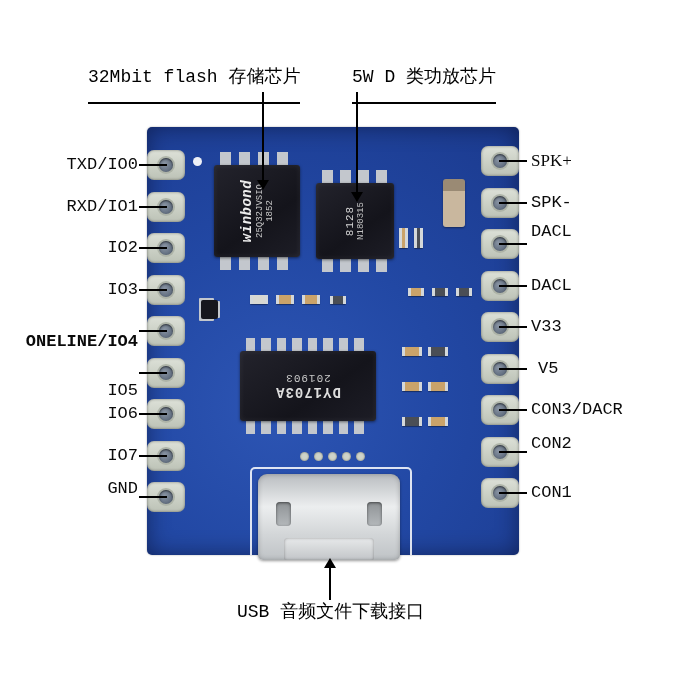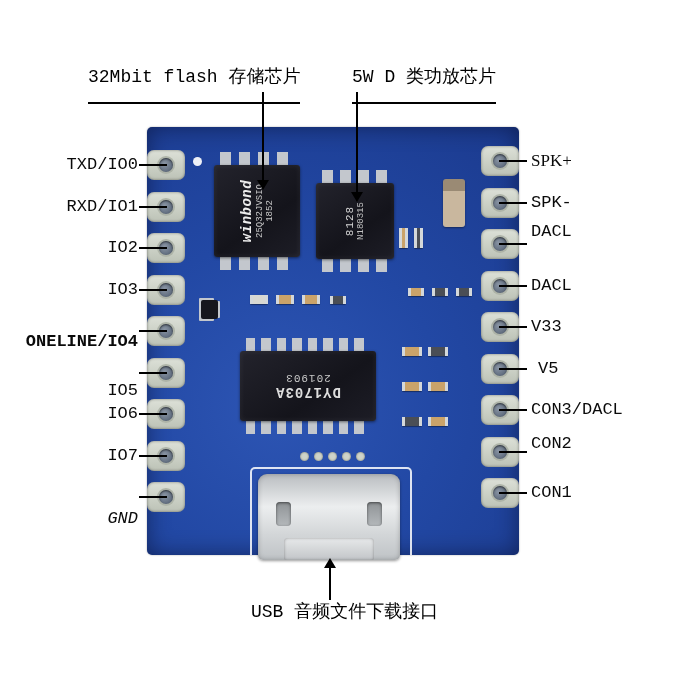--- a/index.html
+++ b/index.html
@@ -148,21 +148,21 @@
   </div>
 
   <div class="ann u" style="left:88px;top:66px;">32Mbit flash 存储芯片</div>
   <div class="vline" style="left:262px;top:92px;height:88px;"></div>
   <div class="arr down" style="left:257px;top:180px;"></div>
 
   <div class="ann u" style="left:352px;top:66px;">5W D 类功放芯片</div>
   <div class="vline" style="left:356px;top:92px;height:100px;"></div>
   <div class="arr down" style="left:351px;top:192px;"></div>
 
-  <div class="ann" style="left:251px;top:601px;">USB 音频文件下载接口</div>
+  <div class="ann" style="left:237px;top:601px;">USB 音频文件下载接口</div>
   <div class="arr up" style="left:324px;top:558px;"></div>
   <div class="vline" style="left:329px;top:567px;height:33px;"></div>
 
 <div class="pad" style="left: 147px; top: 150px;">
       <div class="hole"></div>
     </div>
     <div class="hline" style="left: 139px; top: 164px; width: 28px;"></div>
     <div class="pin-label pl-left" style="top: 153px;">TXD/IO0</div>
     <div class="pad" style="left: 147px; top: 191.5px;">
       <div class="hole"></div>
@@ -196,21 +196,21 @@
     <div class="pin-label pl-left" style="top: 402px;">IO6</div>
     <div class="pad" style="left: 147px; top: 440.5px;">
       <div class="hole"></div>
     </div>
     <div class="hline" style="left: 139px; top: 454.5px; width: 28px;"></div>
     <div class="pin-label pl-left" style="top: 443.5px;">IO7</div>
     <div class="pad" style="left: 147px; top: 482px;">
       <div class="hole"></div>
     </div>
     <div class="hline" style="left: 139px; top: 496px; width: 28px;"></div>
-    <div class="pin-label pl-left" style="top: 507px; font-style: italic;">GND</div>
+    <div class="pin-label pl-left" style="top: 477px;">GND</div>
     <div class="pad" style="left: 481px; top: 146px;">
       <div class="hole"></div>
     </div>
     <div class="hline" style="left: 499px; top: 160px; width: 28px;"></div>
     <div class="pin-label pl-right" style="top: 149px; font-family: Liberation Serif, serif;">SPK+</div>
     <div class="pad" style="left: 481px; top: 187.5px;">
       <div class="hole"></div>
     </div>
     <div class="hline" style="left: 499px; top: 201.5px; width: 28px;"></div>
     <div class="pin-label pl-right" style="top: 190.5px;">SPK-</div>
@@ -231,21 +231,21 @@
     <div class="pin-label pl-right" style="top: 315px;">V33</div>
     <div class="pad" style="left: 481px; top: 353.5px;">
       <div class="hole"></div>
     </div>
     <div class="hline" style="left: 499px; top: 367.5px; width: 28px;"></div>
     <div class="pin-label pl-right" style="top: 356.5px; margin-left: 7px;">V5</div>
     <div class="pad" style="left: 481px; top: 395px;">
       <div class="hole"></div>
     </div>
     <div class="hline" style="left: 499px; top: 409px; width: 28px;"></div>
-    <div class="pin-label pl-right" style="top: 398px;">CON3/DACL</div>
+    <div class="pin-label pl-right" style="top: 398px;">CON3/DACR</div>
     <div class="pad" style="left: 481px; top: 436.5px;">
       <div class="hole"></div>
     </div>
     <div class="hline" style="left: 499px; top: 450.5px; width: 28px;"></div>
     <div class="pin-label pl-right" style="top: 432px;">CON2</div>
     <div class="pad" style="left: 481px; top: 478px;">
       <div class="hole"></div>
     </div>
     <div class="hline" style="left: 499px; top: 492px; width: 28px;"></div>
     <div class="pin-label pl-right" style="top: 481px;">CON1</div>

